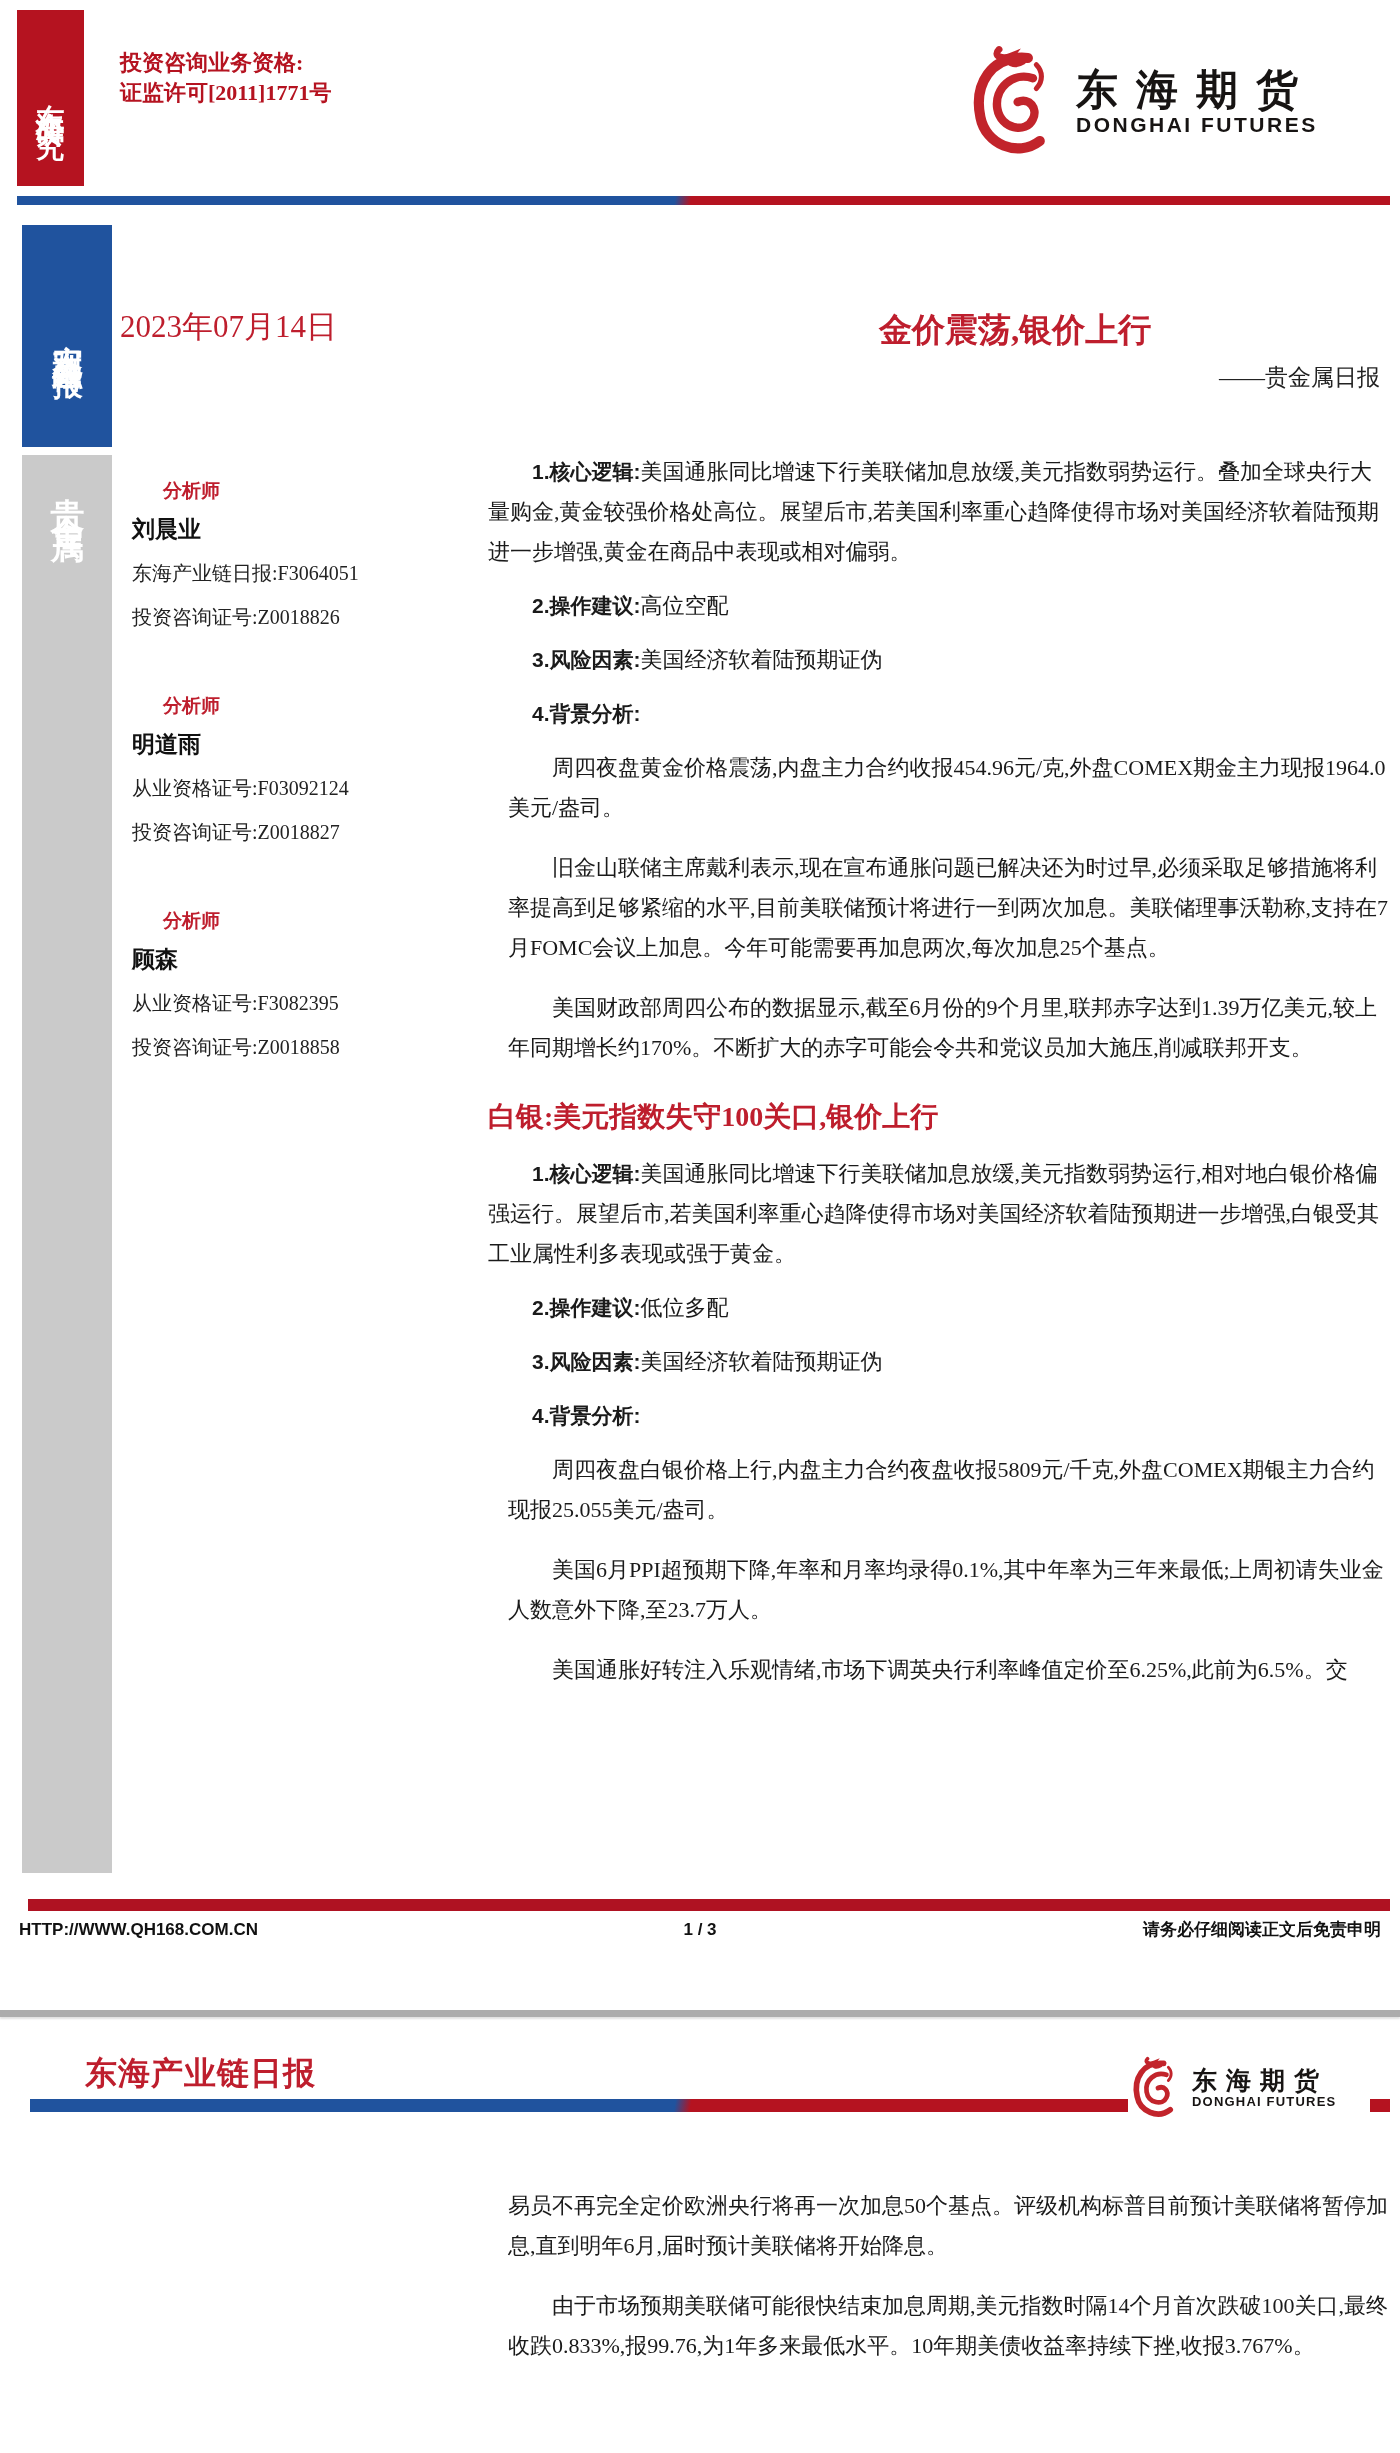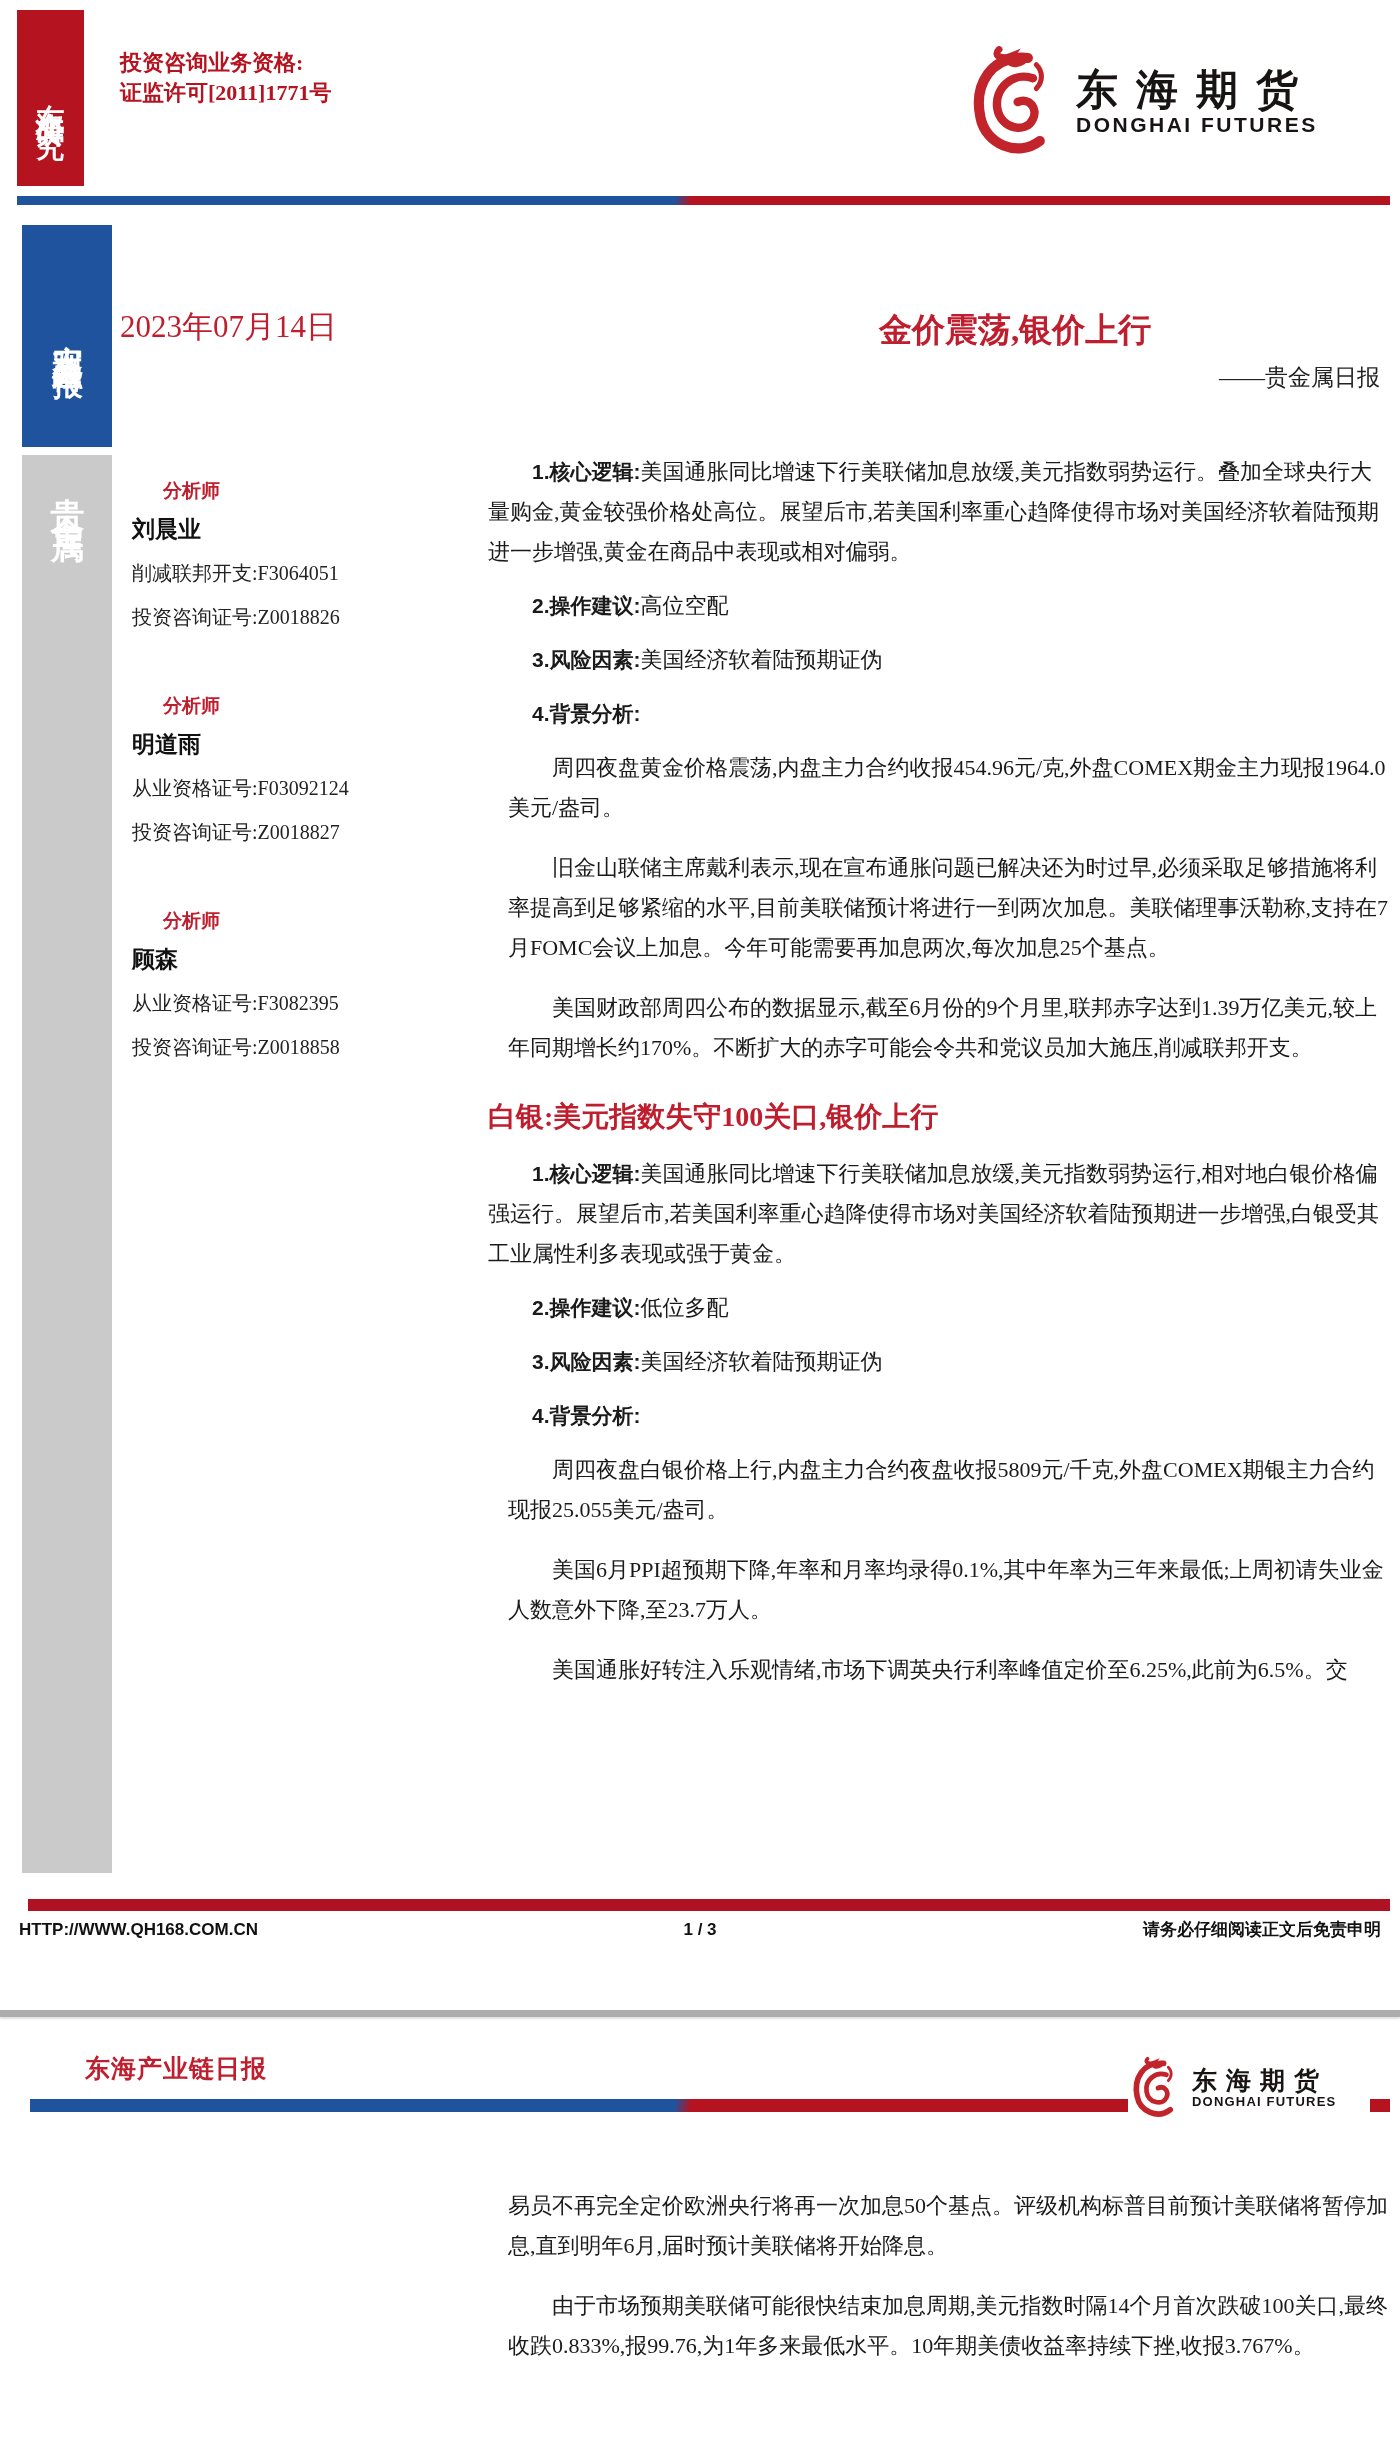--- a/index.html
+++ b/index.html
@@ -97,21 +97,21 @@
     left:19px;top:1918px;width:1362px;display:flex;align-items:center;justify-content:space-between;
     font-family:"Liberation Sans","DejaVu Sans",sans-serif;font-weight:bold;font-size:17px;color:#111;
   }
   .footer-row .f-page{position:absolute;left:0;right:0;text-align:center;}
 
   
   .page-sep{left:0;top:2010px;width:1400px;height:7px;background:var(--separator-gray);box-shadow:0 2px 2px rgba(0,0,0,0.12);}
 
   
   .p2-title{
-    left:85px;top:2052px;font-size:25px;font-weight:bold;color:var(--accent-red);
+    left:85px;top:2052px;font-size:32px;font-weight:bold;color:var(--accent-red);
     font-family:"Liberation Sans",sans-serif;letter-spacing:1px;
   }
   .divider2{
     left:30px;top:2099px;width:1360px;height:13px;
     background:linear-gradient(100deg,var(--navy) 0,var(--navy) calc(48% - 8px),var(--brand-red) calc(48% + 8px),var(--brand-red) 100%);
   }
   .p2-logo{
     left:1128px;top:2049px;width:242px;height:78px;background:#fff;
     display:flex;align-items:center;z-index:2;
   }
@@ -160,21 +160,21 @@
 </div>
 
 <div class="abs date">2023年07月14日</div>
 <div class="abs title">金价震荡,银价上行</div>
 <div class="abs subtitle">——贵金属日报</div>
 
 <div class="abs analysts">
   <div class="analyst">
     <div class="role">分析师</div>
     <div class="name">刘晨业</div>
-    <div class="cert">削减联邦开支:F3064051</div>
+    <div class="cert">东海产业链日报:F3064051</div>
     <div class="cert">投资咨询证号:Z0018826</div>
   </div>
   <div class="analyst">
     <div class="role">分析师</div>
     <div class="name">明道雨</div>
     <div class="cert">从业资格证号:F03092124</div>
     <div class="cert">投资咨询证号:Z0018827</div>
   </div>
   <div class="analyst">
     <div class="role">分析师</div>

